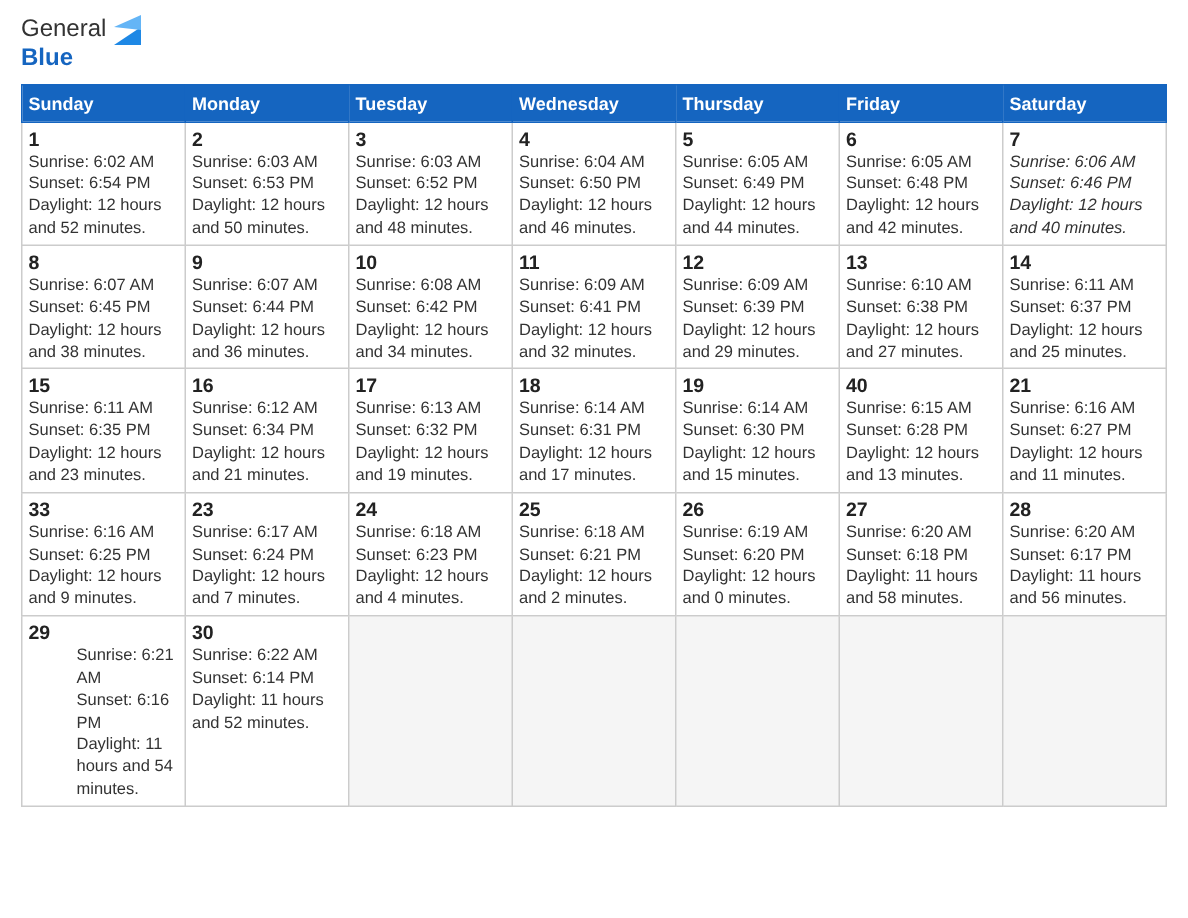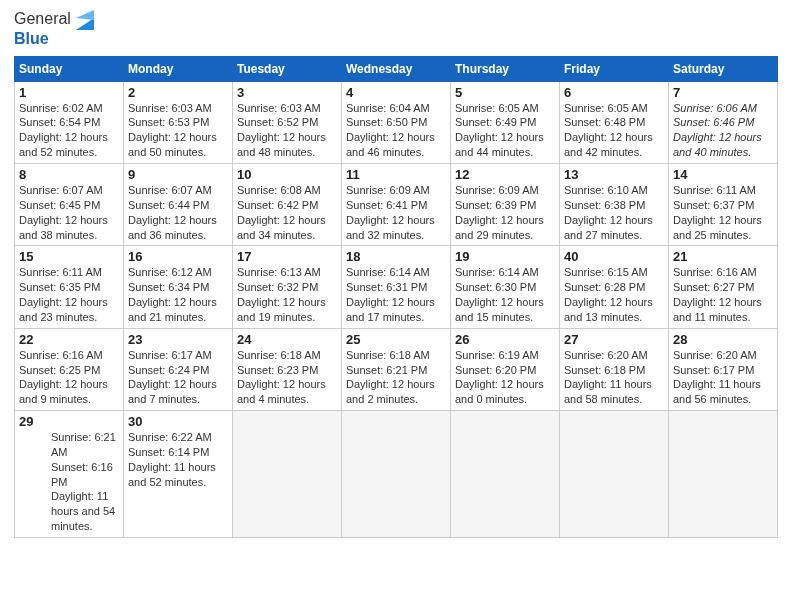--- a/index.html
+++ b/index.html
@@ -241,21 +241,21 @@
           </td>
           <td>
             <span class="day-num">21</span>
             <div class="day-info" style="white-space: pre-line;">Sunrise: 6:16 AM
 Sunset: 6:27 PM
 Daylight: 12 hours and 11 minutes.</div>
           </td>
         </tr>
         <tr>
           <td>
-            <span class="day-num">22</span>
+            <span class="day-num">33</span>
             <div class="day-info" style="white-space: pre-line;">Sunrise: 6:16 AM
 Sunset: 6:25 PM
 Daylight: 12 hours and 9 minutes.</div>
           </td>
           <td>
             <span class="day-num">23</span>
             <div class="day-info" style="white-space: pre-line;">Sunrise: 6:17 AM
 Sunset: 6:24 PM
 Daylight: 12 hours and 7 minutes.</div>
           </td>

